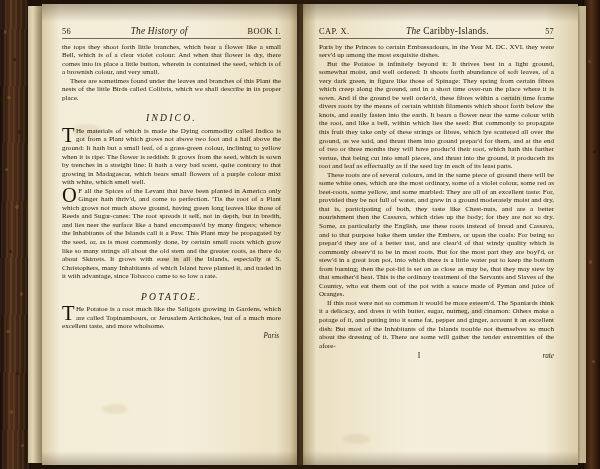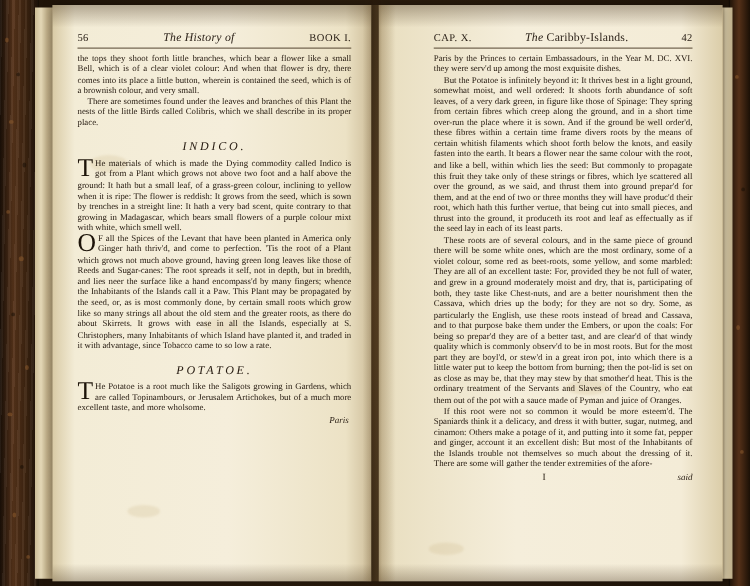--- a/index.html
+++ b/index.html
@@ -50,21 +50,21 @@
   .gutter{
     position:absolute;top:4px;bottom:4px;left:290px;width:26px;
     background:linear-gradient(90deg,rgba(120,95,55,0) 0%,rgba(108,84,48,.45) 45%,rgba(120,95,55,.18) 60%,rgba(120,95,55,0) 100%);
     pointer-events:none;
   }
   .foxing{position:absolute;border-radius:50%;background:#c9b383;opacity:.22;filter:blur(1px);pointer-events:none;}
   
   .page{position:absolute;top:0;left:0;right:0;bottom:0;}
   .pg-inner{position:absolute;}
   .verso .pg-inner{left:20px;right:16px;top:22px;}
-  .recto .pg-inner{left:16px;right:24px;top:22px;margin-left:28px;}
+  .recto .pg-inner{left:16px;right:24px;top:22px;}
   .running-head{
     display:flex;align-items:baseline;justify-content:space-between;
     font-size:8.6px;color:#2b2118;letter-spacing:.2px;
   }
   .rh-title{font-style:italic;font-size:9.4px;text-align:center;}
   .rh-title .nonital{font-style:normal;}
   .rh-num{font-size:8.4px;}
   .rh-cap{font-size:8.4px;letter-spacing:.4px;}
   .rule{height:0;border-top:1px solid #4a3a27;margin-top:1.5px;opacity:.75;}
   .body{
@@ -186,33 +186,33 @@
     <div class="foxing" style="left:200px;top:90px;width:24px;height:10px;"></div>
     <div class="foxing" style="left:150px;top:300px;width:34px;height:12px;"></div>
     <div class="foxing" style="left:40px;top:430px;width:28px;height:10px;"></div>
 
     <div class="page">
       <div class="pg-inner">
 
         <div class="running-head">
           <span class="rh-cap">CAP. X.</span>
           <span class="rh-title"><span>The</span>&nbsp;<span class="nonital">Caribby-Islands.</span></span>
-          <span class="rh-num">42</span>
+          <span class="rh-num">57</span>
         </div>
         <div class="rule"></div>
 
         <div class="body">
           <p class="noind">Paris by the Princes to certain Embassadours, in the Year M. DC. XVI. they were serv'd up among the most exquisite dishes.</p>
           <p>But the Potatoe is infinitely beyond it: It thrives best in a light ground, somewhat moist, and well ordered: It shoots forth abundance of soft leaves, of a very dark green, in figure like those of Spinage: They spring from certain fibres which creep along the ground, and in a short time over-run the place where it is sown. And if the ground be well order'd, these fibres within a certain time frame divers roots by the means of certain whitish filaments which shoot forth below the knots, and easily fasten into the earth. It bears a flower near the same colour with the root, and like a bell, within which lies the seed: But commonly to propagate this fruit they take only of these strings or fibres, which lye scattered all over the ground, as we said, and thrust them into ground prepar'd for them, and at the end of two or three months they will have produc'd their root, which hath this further vertue, that being cut into small pieces, and thrust into the ground, it produceth its root and leaf as effectually as if the seed lay in each of its least parts.</p>
           <p>These roots are of several colours, and in the same piece of ground there will be some white ones, which are the most ordinary, some of a violet colour, some red as beet-roots, some yellow, and some marbled: They are all of an excellent taste: For, provided they be not full of water, and grew in a ground moderately moist and dry, that is, participating of both, they taste like Chest-nuts, and are a better nourishment then the Cassava, which dries up the body; for they are not so dry. Some, as particularly the English, use these roots instead of bread and Cassava, and to that purpose bake them under the Embers, or upon the coals: For being so prepar'd they are of a better tast, and are clear'd of that windy quality which is commonly observ'd to be in most roots. But for the most part they are boyl'd, or stew'd in a great iron pot, into which there is a little water put to keep the bottom from burning; then the pot-lid is set on as close as may be, that they may stew by that smother'd heat. This is the ordinary treatment of the Servants and Slaves of the Country, who eat them out of the pot with a sauce made of Pyman and juice of Oranges.</p>
           <p>If this root were not so common it would be more esteem'd. The Spaniards think it a delicacy, and dress it with butter, sugar, nutmeg, and cinamon: Others make a potage of it, and putting into it some fat, pepper and ginger, account it an excellent dish: But most of the Inhabitants of the Islands trouble not themselves so much about the dressing of it. There are some will gather the tender extremities of the afore-</p>
         </div>
 
         <div class="sig-line">
           <span class="sig">I</span>
-          <span class="sig-catch">said</span>
+          <span class="sig-catch">rate</span>
         </div>
       </div>
     </div>
   </div>
 
   <div class="gutter"></div>
 </div>
 
 </body></html>

